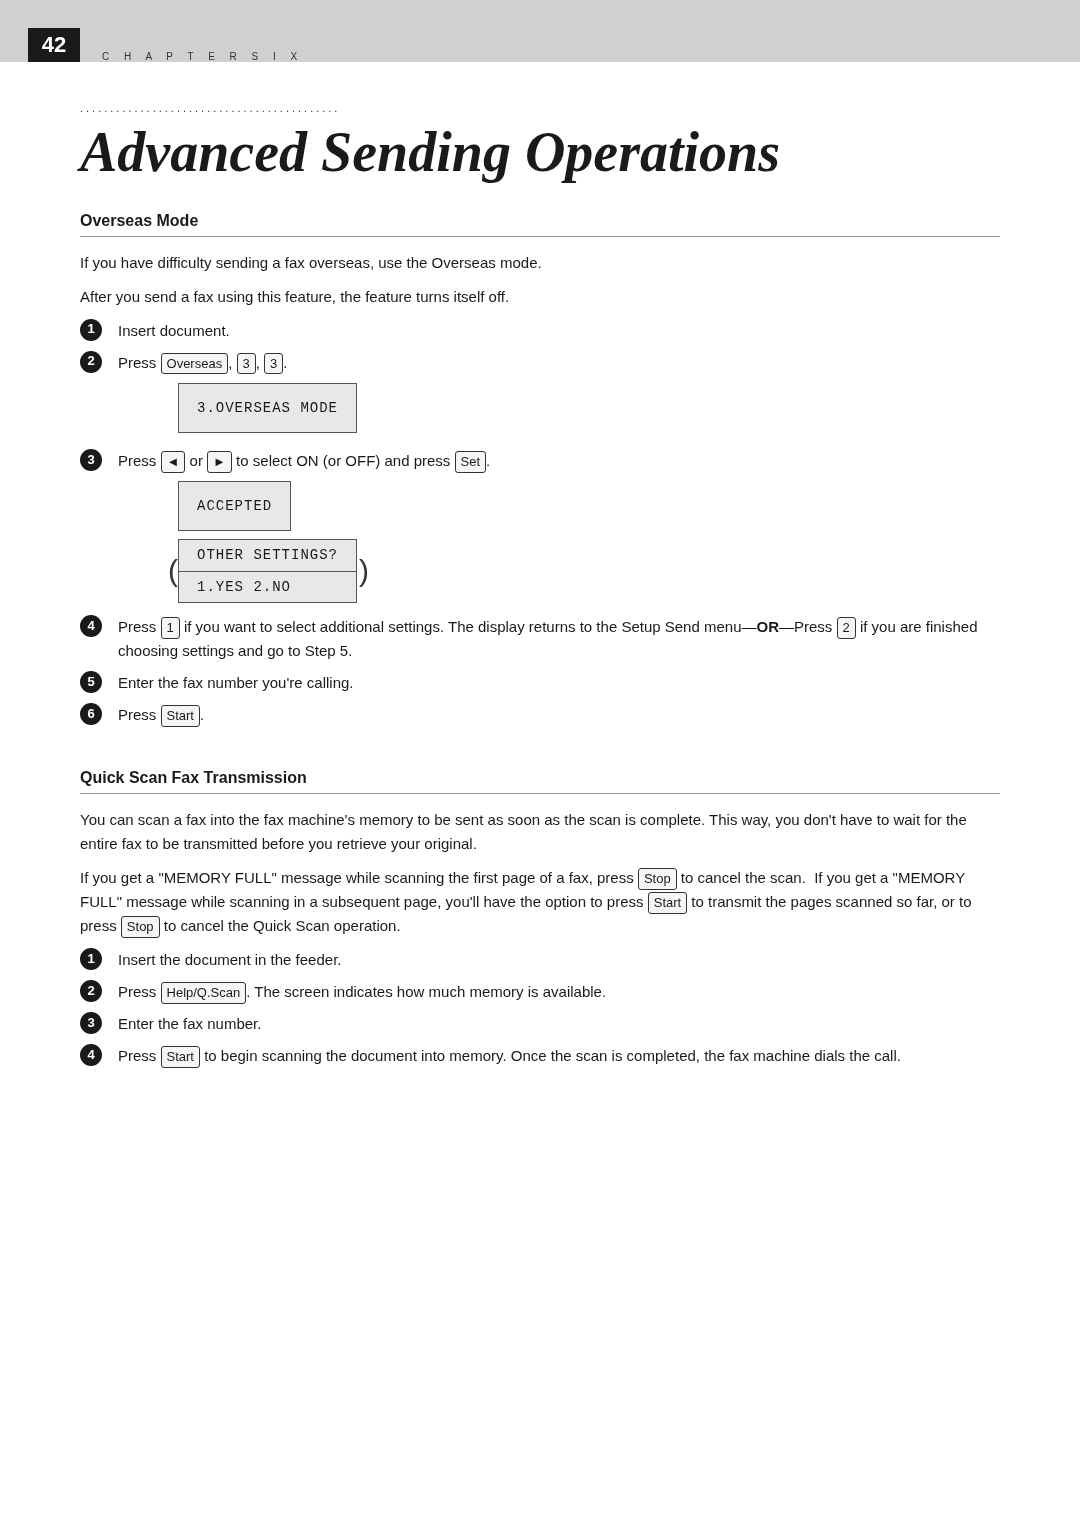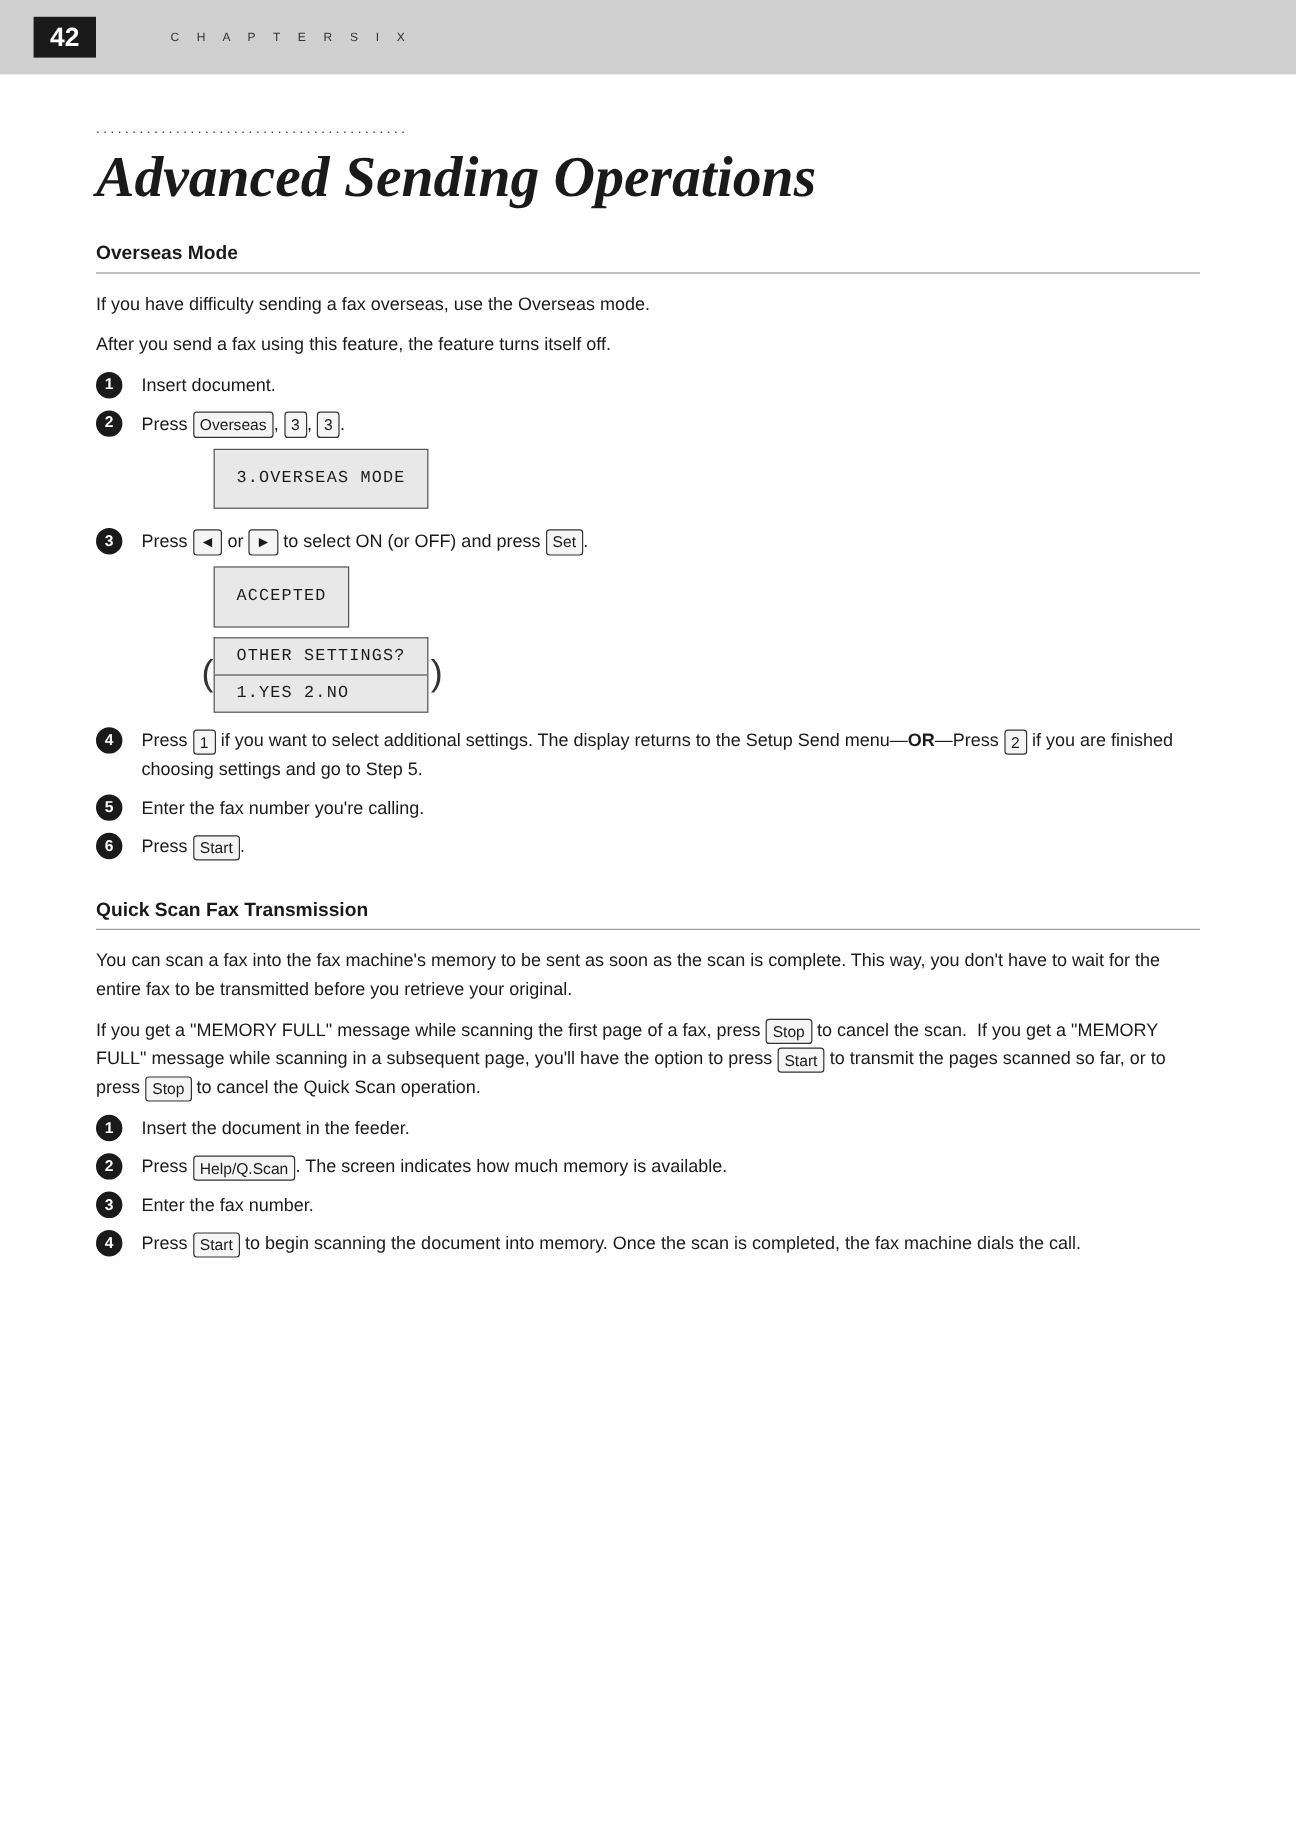--- a/index.html
+++ b/index.html
@@ -10,23 +10,22 @@
       background: #ffffff;
       font-family: Arial, Helvetica, sans-serif;
       font-size: 15px;
       color: #1a1a1a;
     }
 
     .header-bar {
       background: #d0d0d0;
       height: 62px;
       display: flex;
-      align-items: center;
+      align-items: flex-end;
       padding: 0 28px;
-      gap: 40px;
     }
 
     .chapter-number {
       background: #1a1a1a;
       color: #ffffff;
       font-size: 22px;
       font-weight: bold;
       padding: 4px 12px;
       margin-right: 22px;
       min-width: 52px;
@@ -53,21 +52,21 @@
     }
 
     .dots-row span {
       font-size: 11px;
       color: #333;
       letter-spacing: 3px;
     }
 
     .page-title {
       font-family: Georgia, 'Times New Roman', serif;
-      font-size: 48px;
+      font-size: 56px;
       font-weight: bold;
       font-style: italic;
       color: #1a1a1a;
       margin-bottom: 28px;
       line-height: 1.1;
     }
 
     .section-title {
       font-size: 16px;
       font-weight: bold;
@@ -261,21 +260,21 @@
           <span class="num-circle">6</span>
         </div>
         <div class="step-text">
           Press <span class="key-btn">Start</span>.
         </div>
       </li>
 
     </ol>
   </div>
 
-  <div class="section-gap" style="margin-top:32px;">
+  <div class="section-gap" style="margin-top:42px;">
     <div class="section-title">Quick Scan Fax Transmission</div>
     <hr class="section-divider">
 
     <p class="body-text">You can scan a fax into the fax machine's memory to be sent as soon as the scan is complete. This way, you don't have to wait for the entire fax to be transmitted before you retrieve your original.</p>
 
     <p class="body-text">
       If you get a "MEMORY FULL" message while scanning the first page of a
       fax, press <span class="key-btn">Stop</span> to cancel the scan.&nbsp; If you get a "MEMORY FULL" message
       while scanning in a subsequent page, you'll have the option to press <span class="key-btn">Start</span> to
       transmit the pages scanned so far, or to press <span class="key-btn">Stop</span> to cancel the Quick Scan

